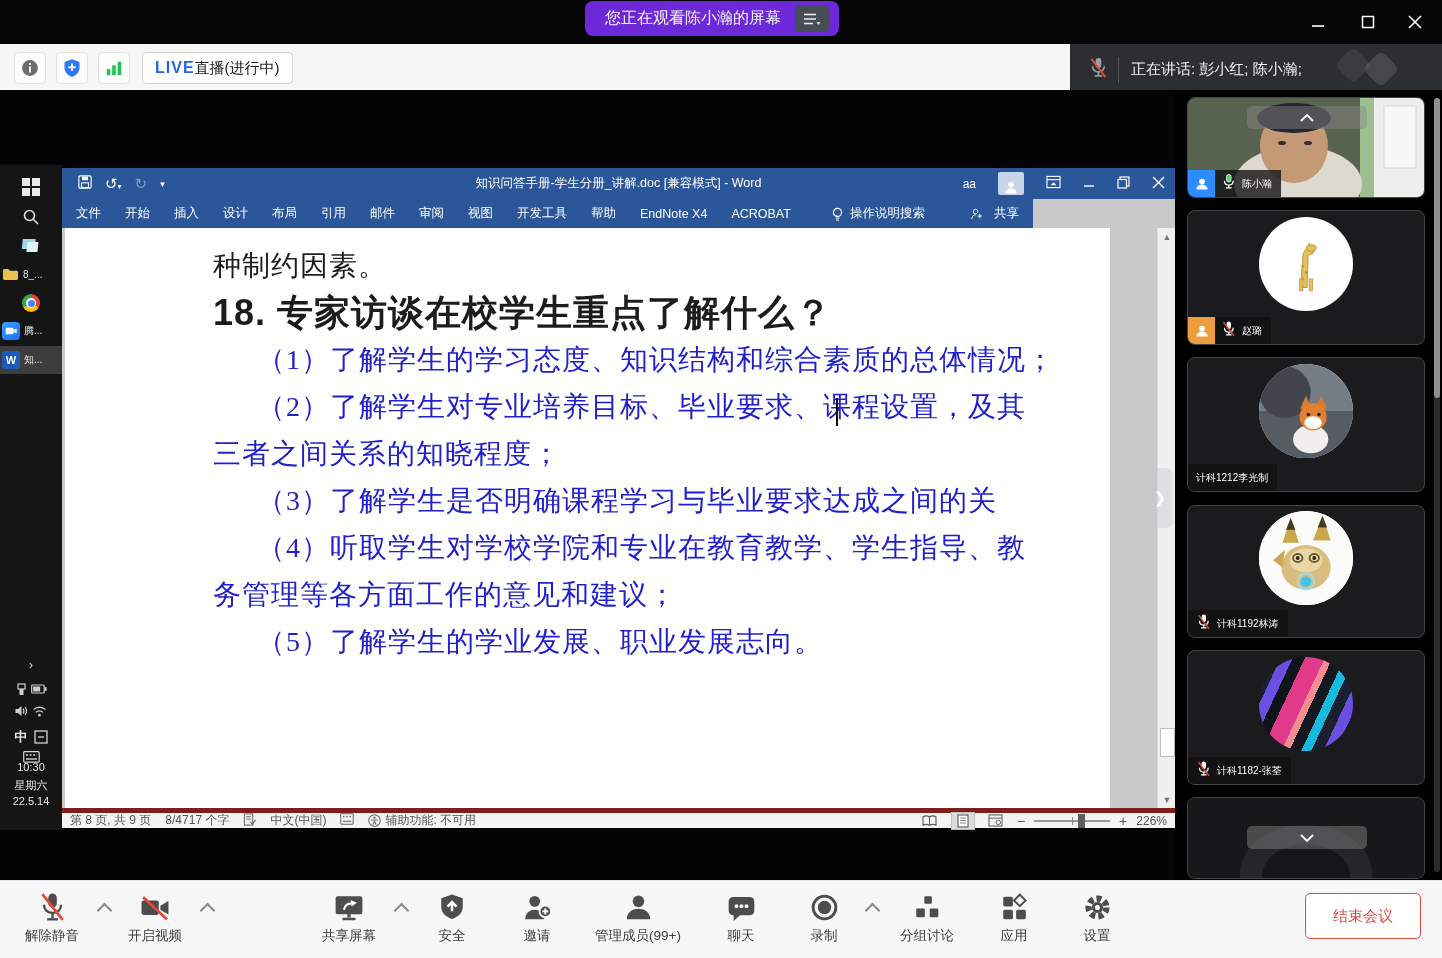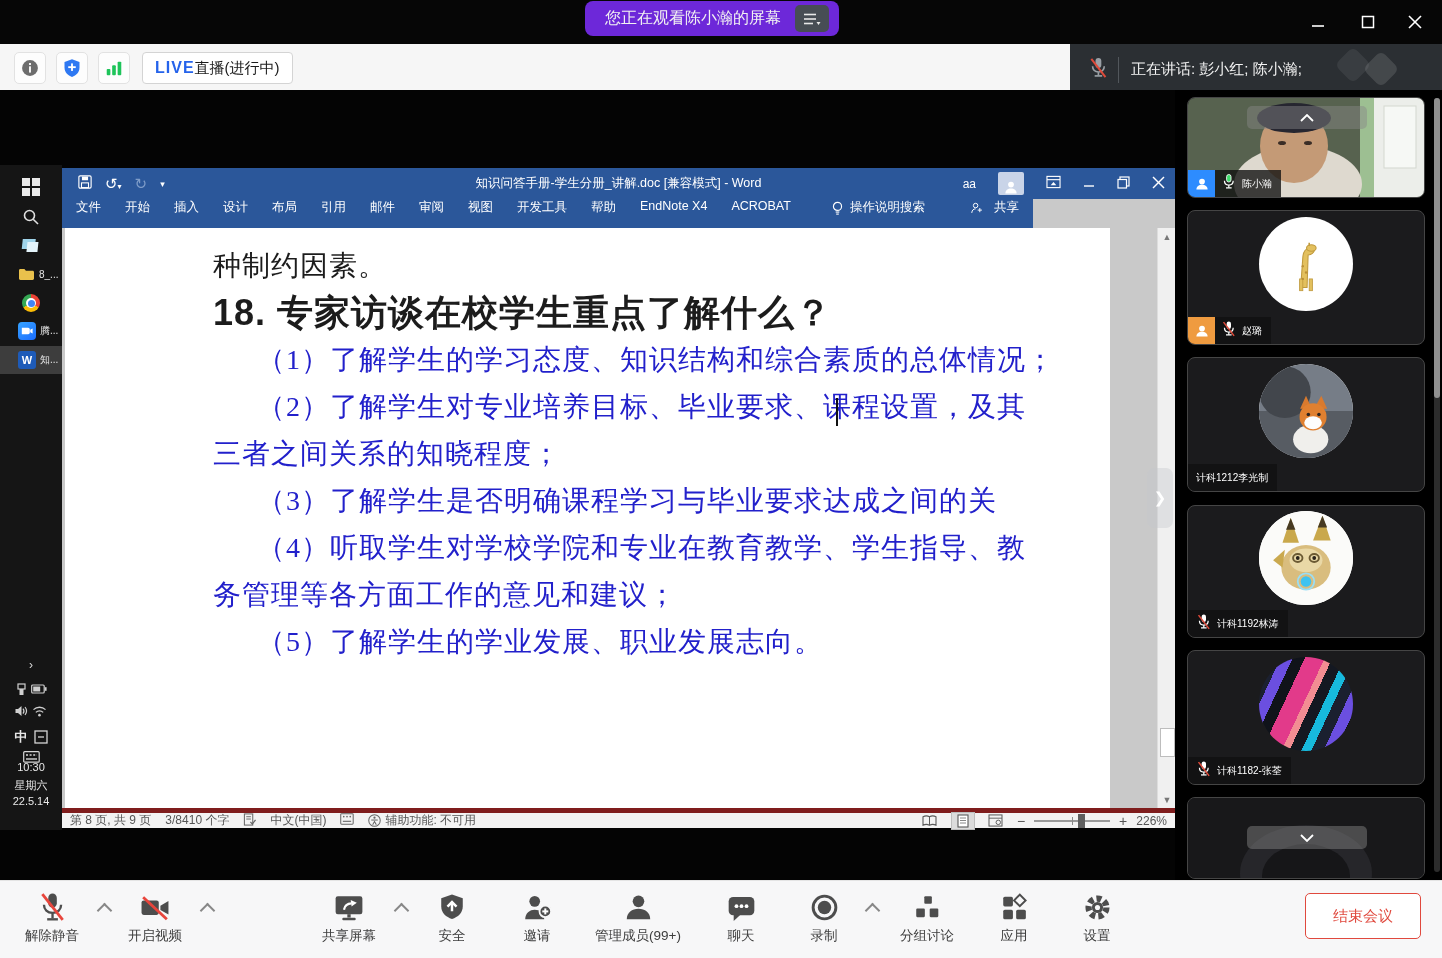--- a/index.html
+++ b/index.html
@@ -31,41 +31,41 @@
   .ghost{right:18px;top:8px;width:84px;height:36px}
   .ghost i{position:absolute;width:26px;height:26px;background:#ffffff12;border-radius:6px;transform:rotate(45deg)}
   .ghost i.g2{left:28px;top:4px;background:#ffffff1f}
 
   
   .sharebg{left:0;top:90px;width:1175px;height:790px;background:#040404}
 
   
   .taskbar{left:0;top:165px;width:62px;height:665px;background:#151515}
   .tb-row{position:absolute;left:0;width:62px;height:28px;display:flex;align-items:center;justify-content:center;gap:4px;color:#e6e6e6;font-size:10px}
-  .tb-row.withlabel{justify-content:flex-start;padding-left:18px}
+  .tb-row.withlabel{justify-content:flex-start;padding-left:2px}
   .tb-active{background:#3d3d3d}
   .tray-txt{position:absolute;left:0;width:62px;text-align:center;color:#e8e8e8;font-size:11px}
 
   .winlogo{display:grid;grid-template-columns:8px 8px;grid-template-rows:8px 8px;gap:1.5px}
   .winlogo b{background:#eaeaea}
   .chrome{width:18px;height:18px;border-radius:50%;
           background:conic-gradient(#ea4335 0 33.3%,#fbbc05 33.3% 66.6%,#34a853 66.6% 100%);position:relative}
   .chrome:before{content:"";position:absolute;left:4px;top:4px;width:10px;height:10px;border-radius:50%;background:#fff}
   .chrome:after{content:"";position:absolute;left:5.5px;top:5.5px;width:7px;height:7px;border-radius:50%;background:#4285f4}
   .txicon{width:18px;height:18px;border-radius:4px;background:linear-gradient(145deg,#36a3ff,#1b6dff);display:flex;align-items:center;justify-content:center}
   .wordicon{width:18px;height:18px;border-radius:3px;background:#1e5bb8;color:#fff;font-size:11px;font-weight:bold;
             display:flex;align-items:center;justify-content:center}
 
   
   .wordwin{left:62px;top:168px;width:1113px;height:660px;background:#c9c9c9}
   .w-title{position:absolute;left:0;top:0;width:1113px;height:31px;background:#2b579a;display:flex;align-items:center;color:#fff}
   .qat{display:flex;align-items:center;gap:13px;padding-left:16px;font-size:13px}
   .w-title-text{position:absolute;left:0;width:100%;text-align:center;font-size:12.5px;color:#fff;pointer-events:none}
   .w-title-right{position:absolute;right:10px;top:0;height:31px;display:flex;align-items:center;gap:22px}
-  .w-tabs{position:absolute;left:0;top:31px;width:971px;height:29px;background:#2b579a;display:flex;align-items:flex-start;
+  .w-tabs{position:absolute;left:0;top:31px;width:971px;height:29px;background:#2b579a;display:flex;align-items:center;
           color:#fff;font-size:12.5px;gap:24px;padding-left:14px;box-sizing:border-box}
   .w-tab{white-space:nowrap;cursor:pointer}
   .tellme{display:flex;align-items:center;gap:6px;margin-left:16px;white-space:nowrap}
   .w-share{position:absolute;right:14px;display:flex;align-items:center;gap:10px}
 
   .w-canvas{position:absolute;left:0;top:60px;width:1095px;height:580px;background:#c9c9c9;overflow:hidden}
   .page{position:absolute;left:3px;top:0;width:1045px;height:580px;background:#fff;
         font-family:"Liberation Serif",serif;font-size:28px;color:#1c1c1c}
   .doc{padding:14px 0 0 148px}
   .dline{height:47px;line-height:47px;letter-spacing:1px;white-space:nowrap}
@@ -385,21 +385,21 @@
 
     <div class="w-scroll">
       <div class="sc-arrow" style="top:0">▲</div>
       <div class="sc-thumb"></div>
       <div class="sc-arrow" style="bottom:0">▼</div>
     </div>
 
     <div class="w-status">
       <div class="ws-left">
         <span>第 8 页, 共 9 页</span>
-        <span>3/8410 个字</span>
+        <span>8/4717 个字</span>
         <span>
           <svg width="13" height="13" viewBox="0 0 14 14">
               <rect x="1.5" y="1" width="9" height="12" fill="none" stroke="#666" stroke-width="1.1"></rect>
               <line x1="3.5" y1="4" x2="8.5" y2="4" stroke="#666"></line>
               <line x1="3.5" y1="6.5" x2="8.5" y2="6.5" stroke="#666"></line>
               <polyline points="8,9.5 10,12 13.5,7.5" fill="none" stroke="#666" stroke-width="1.3"></polyline>
             </svg>
         </span>
         <span>中文(中国)</span>
         <span>

